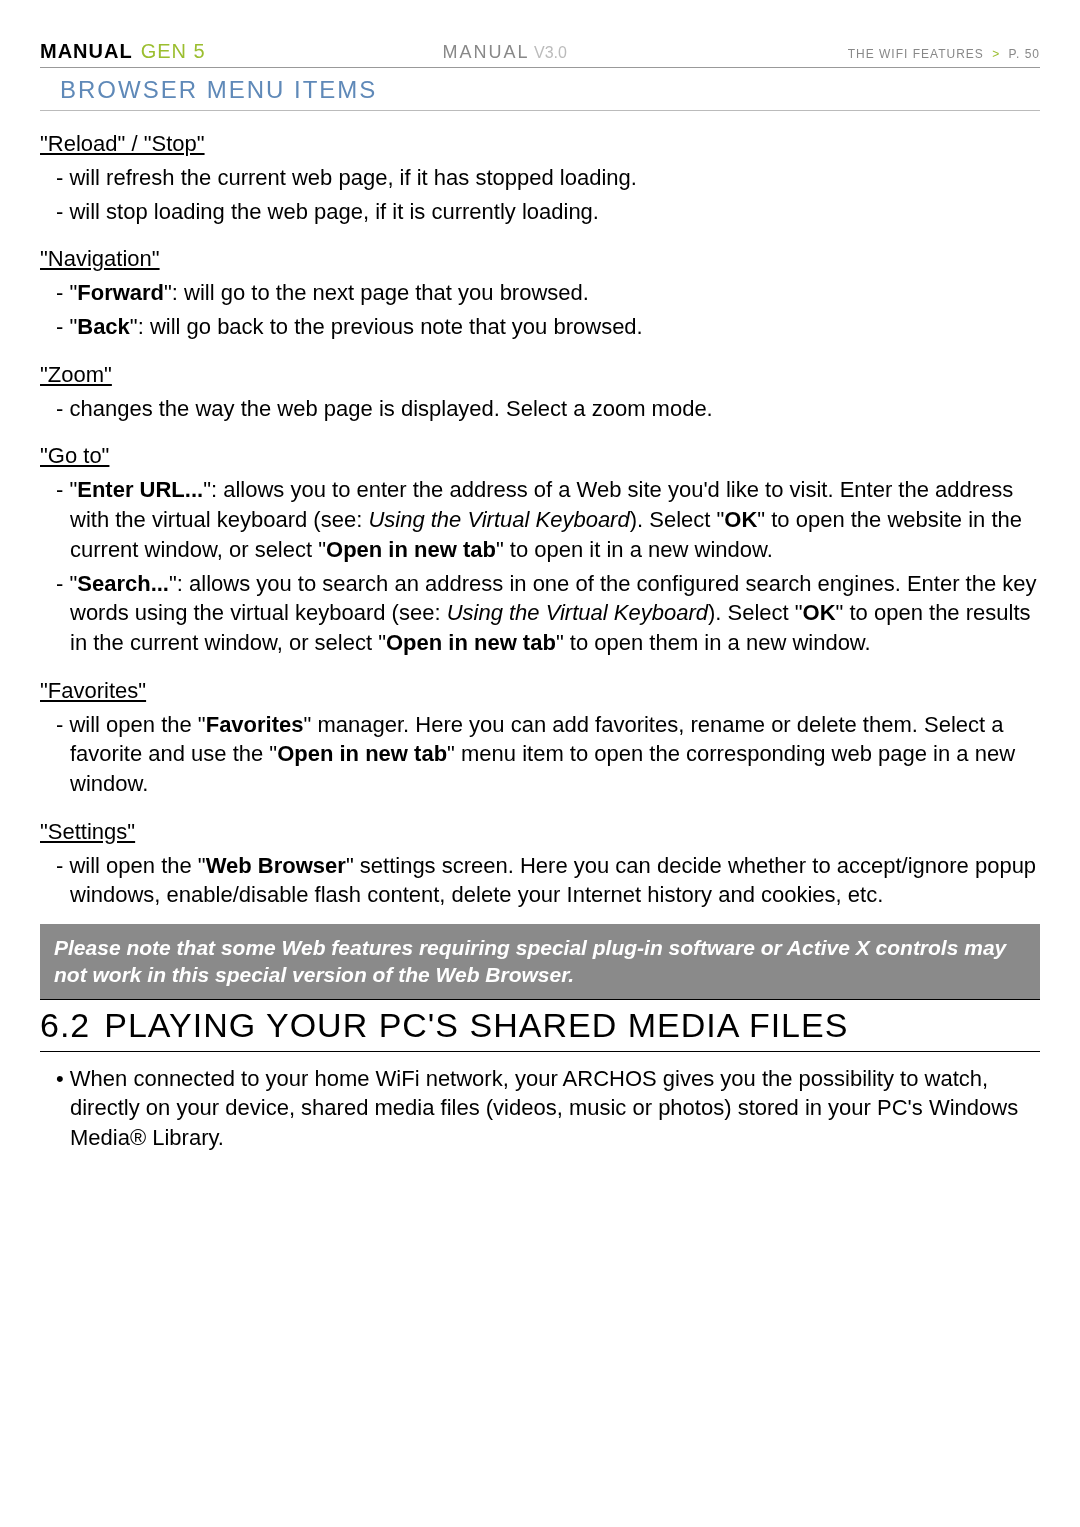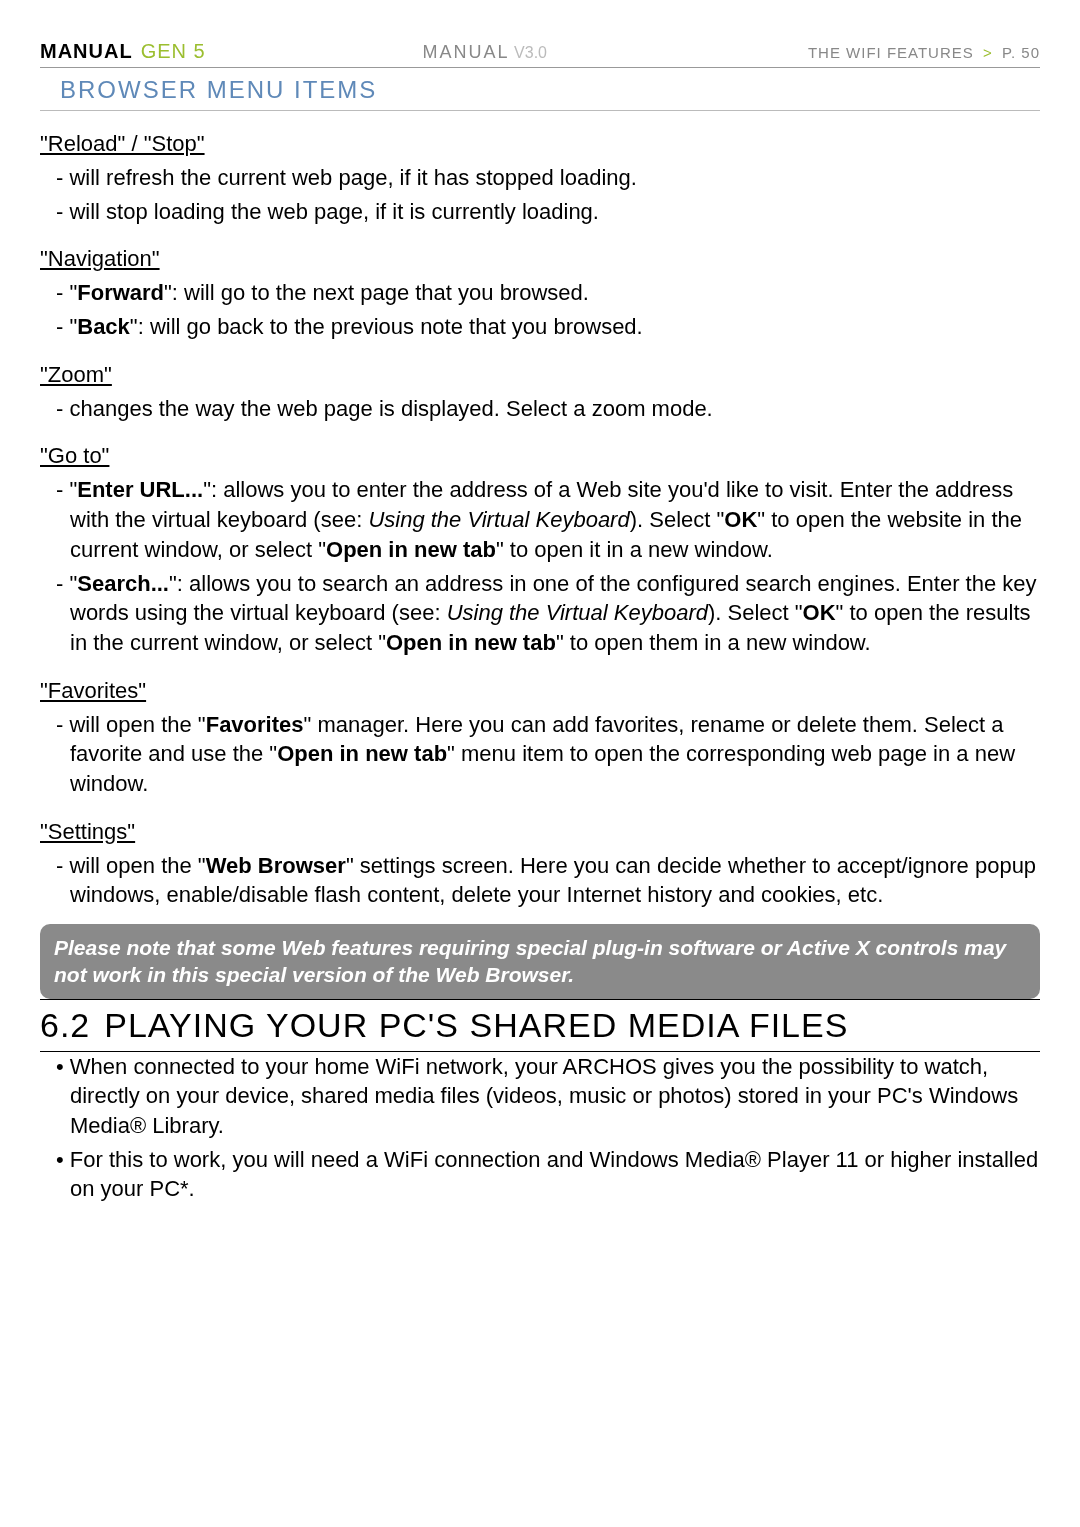--- a/index.html
+++ b/index.html
@@ -37,21 +37,21 @@
     color: #888;
     font-size: 18px;
     letter-spacing: 2px;
   }
   .manual-ver {
     color: #bbb;
     font-size: 16px;
   }
   .header-right {
     color: #888;
-    font-size: 15px;
+    font-size: 12px;
     letter-spacing: 1px;
     margin-left: 44px;
   }
   .arrow {
     color: #9bbe2f;
     padding: 0 4px;
   }
   .section-title {
     color: #5f89b8;
     letter-spacing: 2px;
@@ -84,41 +84,41 @@
   i { font-style: italic; text-align: right; }
   .note-box {
     background: #8a8a8a;
     color: #fff;
     font-style: italic;
     font-weight: 700;
     padding: 10px 14px;
     font-size: 21px;
     line-height: 1.3;
     margin-top: 14px;
-    border-radius: 10px;
+    border-radius: 0;
   }
   .major-heading-wrap {
     border-top: 1px solid #000;
     border-bottom: 1px solid #000;
     padding: 6px 0;
   }
   .major-heading {
     font-size: 34px;
     letter-spacing: 1px;
     display: flex;
     gap: 14px;
   }
   .major-num {
     font-weight: 400;
   }
   .dot-list {
     font-size: 22px;
     line-height: 1.35;
     padding-left: 10px;
-    margin-top: 0;
+    margin-top: 12px;
   }
   .dot-list .bullet::before {
     content: "• ";
   }
 </style>
 </head>
 <body>
 
 <div class="header-row">
   <div class="header-left">
@@ -175,14 +175,13 @@
 
 <div class="major-heading-wrap">
   <div class="major-heading">
     <span class="major-num">6.2</span>
     <span>PLAYING YOUR PC'S SHARED MEDIA FILES</span>
   </div>
 </div>
 
 <div class="dot-list">
   <div class="bullet">When connected to your home WiFi network, your ARCHOS gives you the possibility to watch, directly on your device, shared media files (videos, music or photos) stored in your PC's Windows Media® Library.</div>
-  <div class="bullet">For this to work, you will need a WiFi connection and Windows Media® Player 11 or higher installed on your PC*.</div>
 </div>
 
 </body></html>

